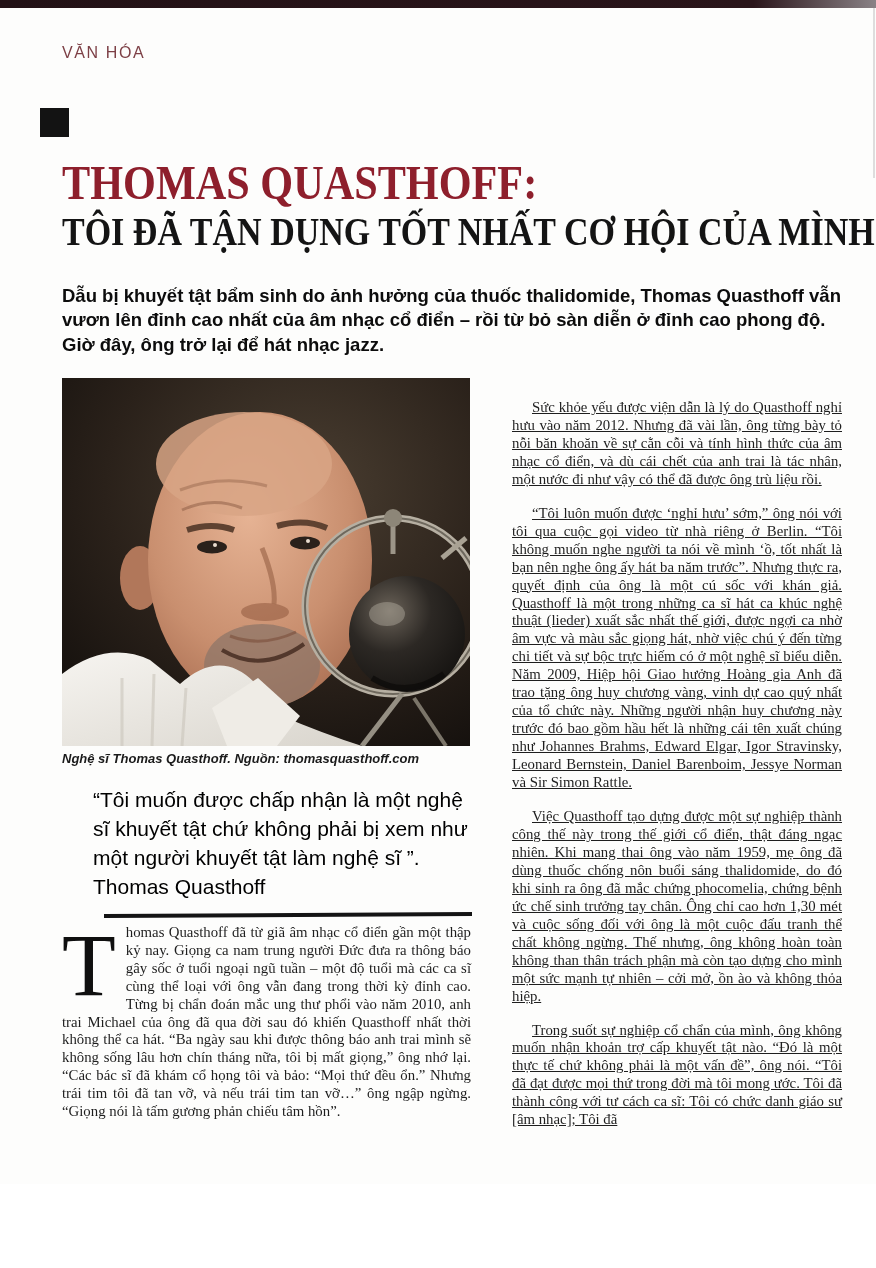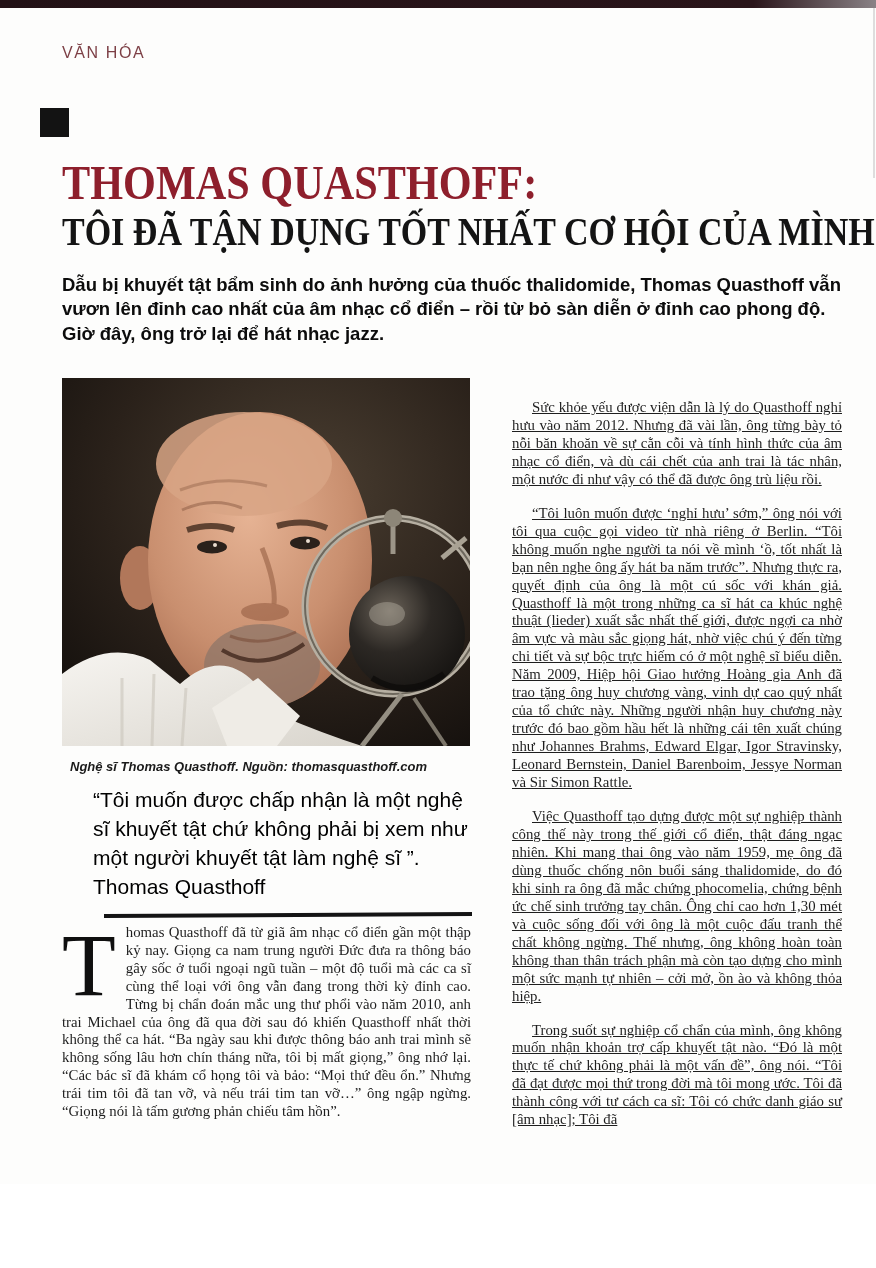--- a/index.html
+++ b/index.html
@@ -22,28 +22,28 @@
     position:absolute;left:62px;top:158px;margin:0;white-space:nowrap;
     font-family:"Liberation Serif",serif;font-weight:700;font-size:48px;line-height:1.05;
     color:#8e1f2c;transform:scaleX(0.88);transform-origin:left top;
   }
   .headline-2{
     position:absolute;left:62px;top:211px;margin:0;white-space:nowrap;
     font-family:"Liberation Serif",serif;font-weight:700;font-size:40px;line-height:1.05;
     color:#141414;transform:scaleX(0.85);transform-origin:left top;
   }
   .standfirst{
-    position:absolute;left:62px;top:273px;width:794px;margin:0;
+    position:absolute;left:62px;top:284px;width:794px;margin:0;
     font-family:"Liberation Sans",sans-serif;font-weight:700;font-size:18.5px;line-height:1.32;
     color:#0c0c0c;
   }
   .photo-frame{position:absolute;left:62px;top:378px;width:408px;height:368px;background:#17120e;}
   .photo-frame svg{display:block;width:408px;height:368px;}
   .photo-caption{
-    position:absolute;left:62px;top:751px;width:408px;margin:8px;
+    position:absolute;left:62px;top:751px;width:408px;margin:0;
     font-family:"Liberation Sans",sans-serif;font-style:italic;font-weight:700;
     font-size:13px;color:#1b1b1b;
   }
   .pull-quote{
     position:absolute;left:93px;top:786px;width:384px;margin:0;
     font-family:"Liberation Sans",sans-serif;font-size:21px;line-height:1.38;color:#000000;
   }
   .quote-rule{
     position:absolute;left:104px;top:913px;width:368px;height:4px;background:#141414;
     transform:rotate(-0.35deg);

